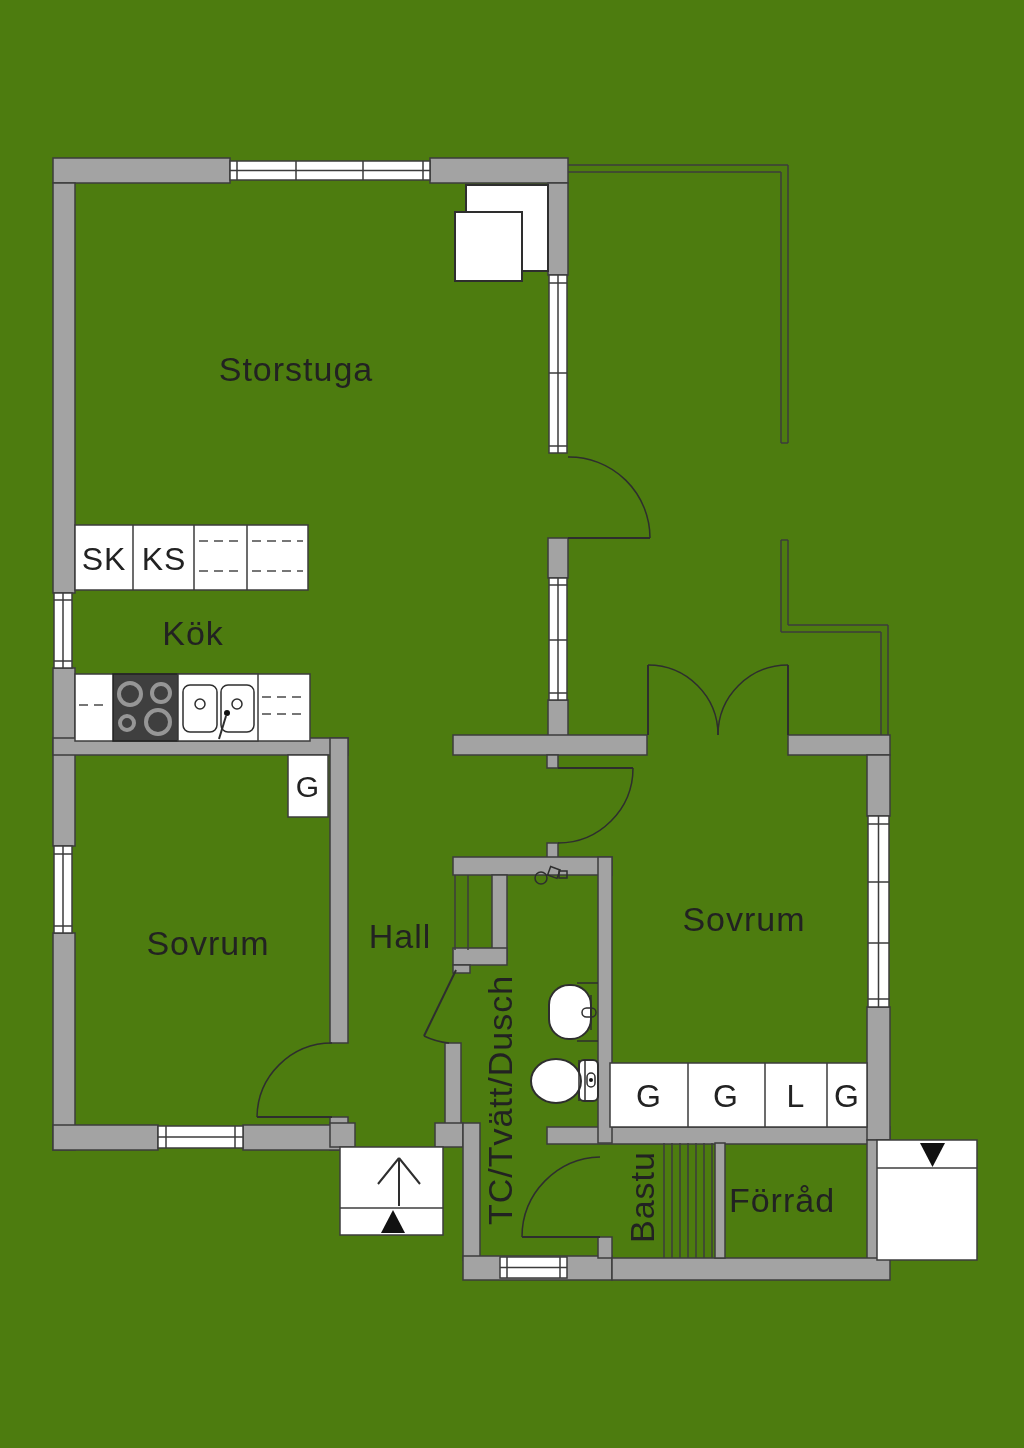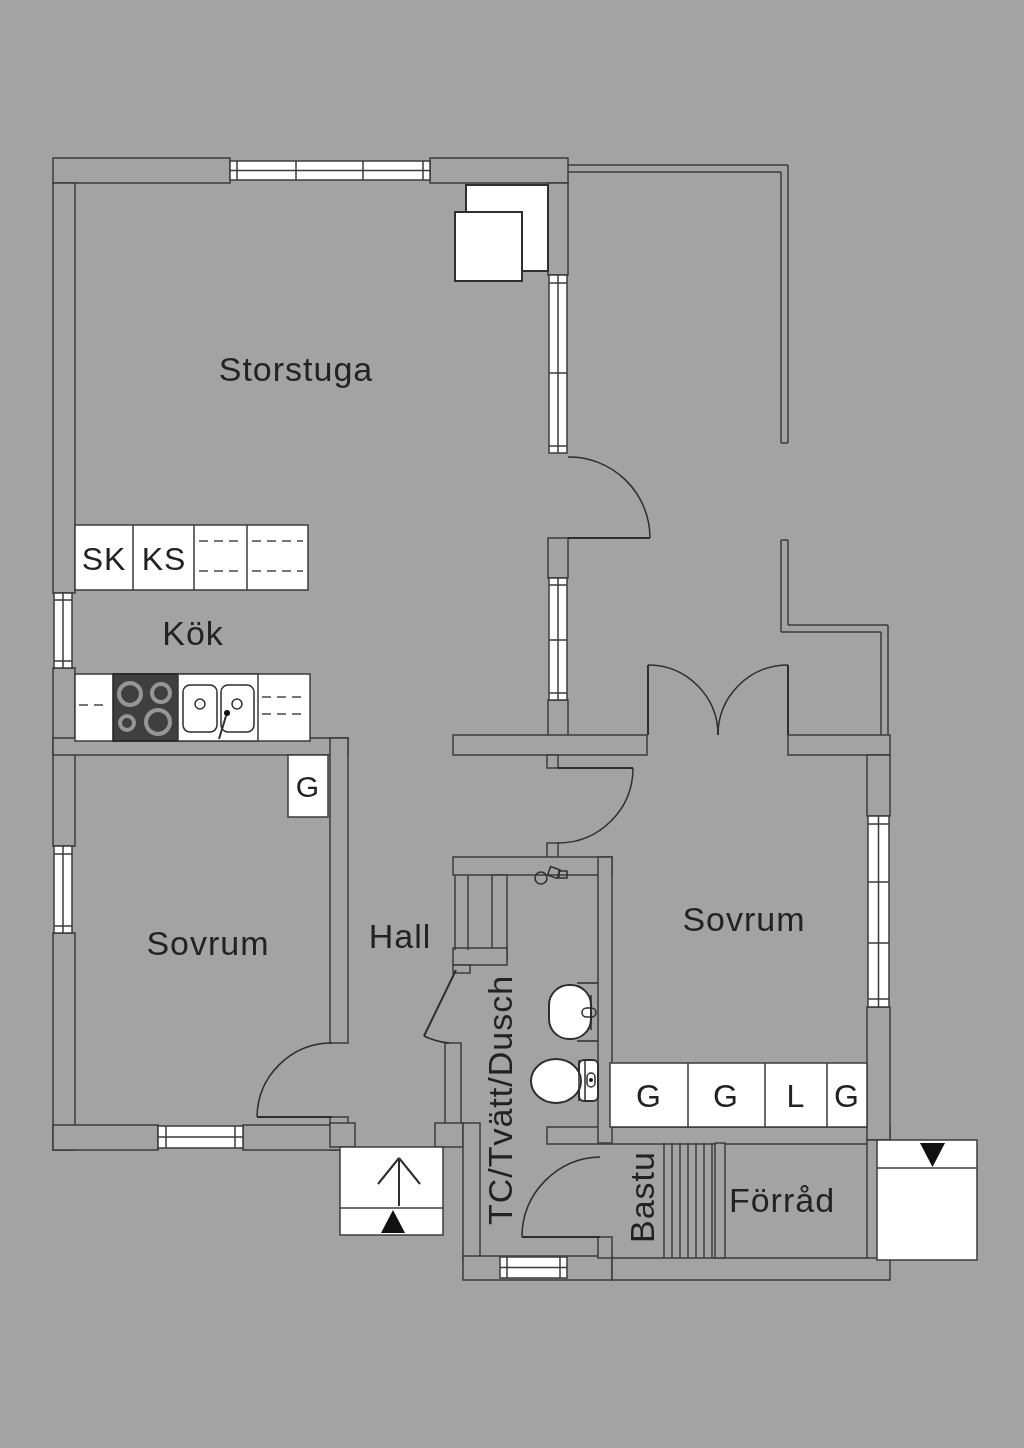--- a/index.html
+++ b/index.html
@@ -1,16 +1,16 @@
 <!DOCTYPE html>
 <html><head>
 <meta charset="utf-8">
 <style>
   html,body{margin:0;padding:0;background:#ffffff;}
-  .page{width:1024px;height:1448px;position:relative;background:#a3a3a3;}
+  .page{width:1024px;height:1448px;position:relative;background:#4d7c0f;}
   svg{display:block;}
   .wall{fill:#a3a3a3;stroke:#3c3c3c;stroke-width:1.5;}
   .thin{fill:none;stroke:#3c3c3c;stroke-width:1.5;}
   .box{fill:#ffffff;stroke:#3c3c3c;stroke-width:1.5;}
   .win{fill:#ffffff;stroke:#3c3c3c;stroke-width:1.5;}
   .door{fill:none;stroke:#2e2e2e;stroke-width:1.5;}
   .leaf{fill:none;stroke:#2e2e2e;stroke-width:2;}
   .fix{fill:#ffffff;stroke:#2e2e2e;stroke-width:2;}
   .fixthin{fill:none;stroke:#2e2e2e;stroke-width:1.5;}
   .dash{fill:none;stroke:#4a4a4a;stroke-width:1.5;stroke-dasharray:9 6;}

